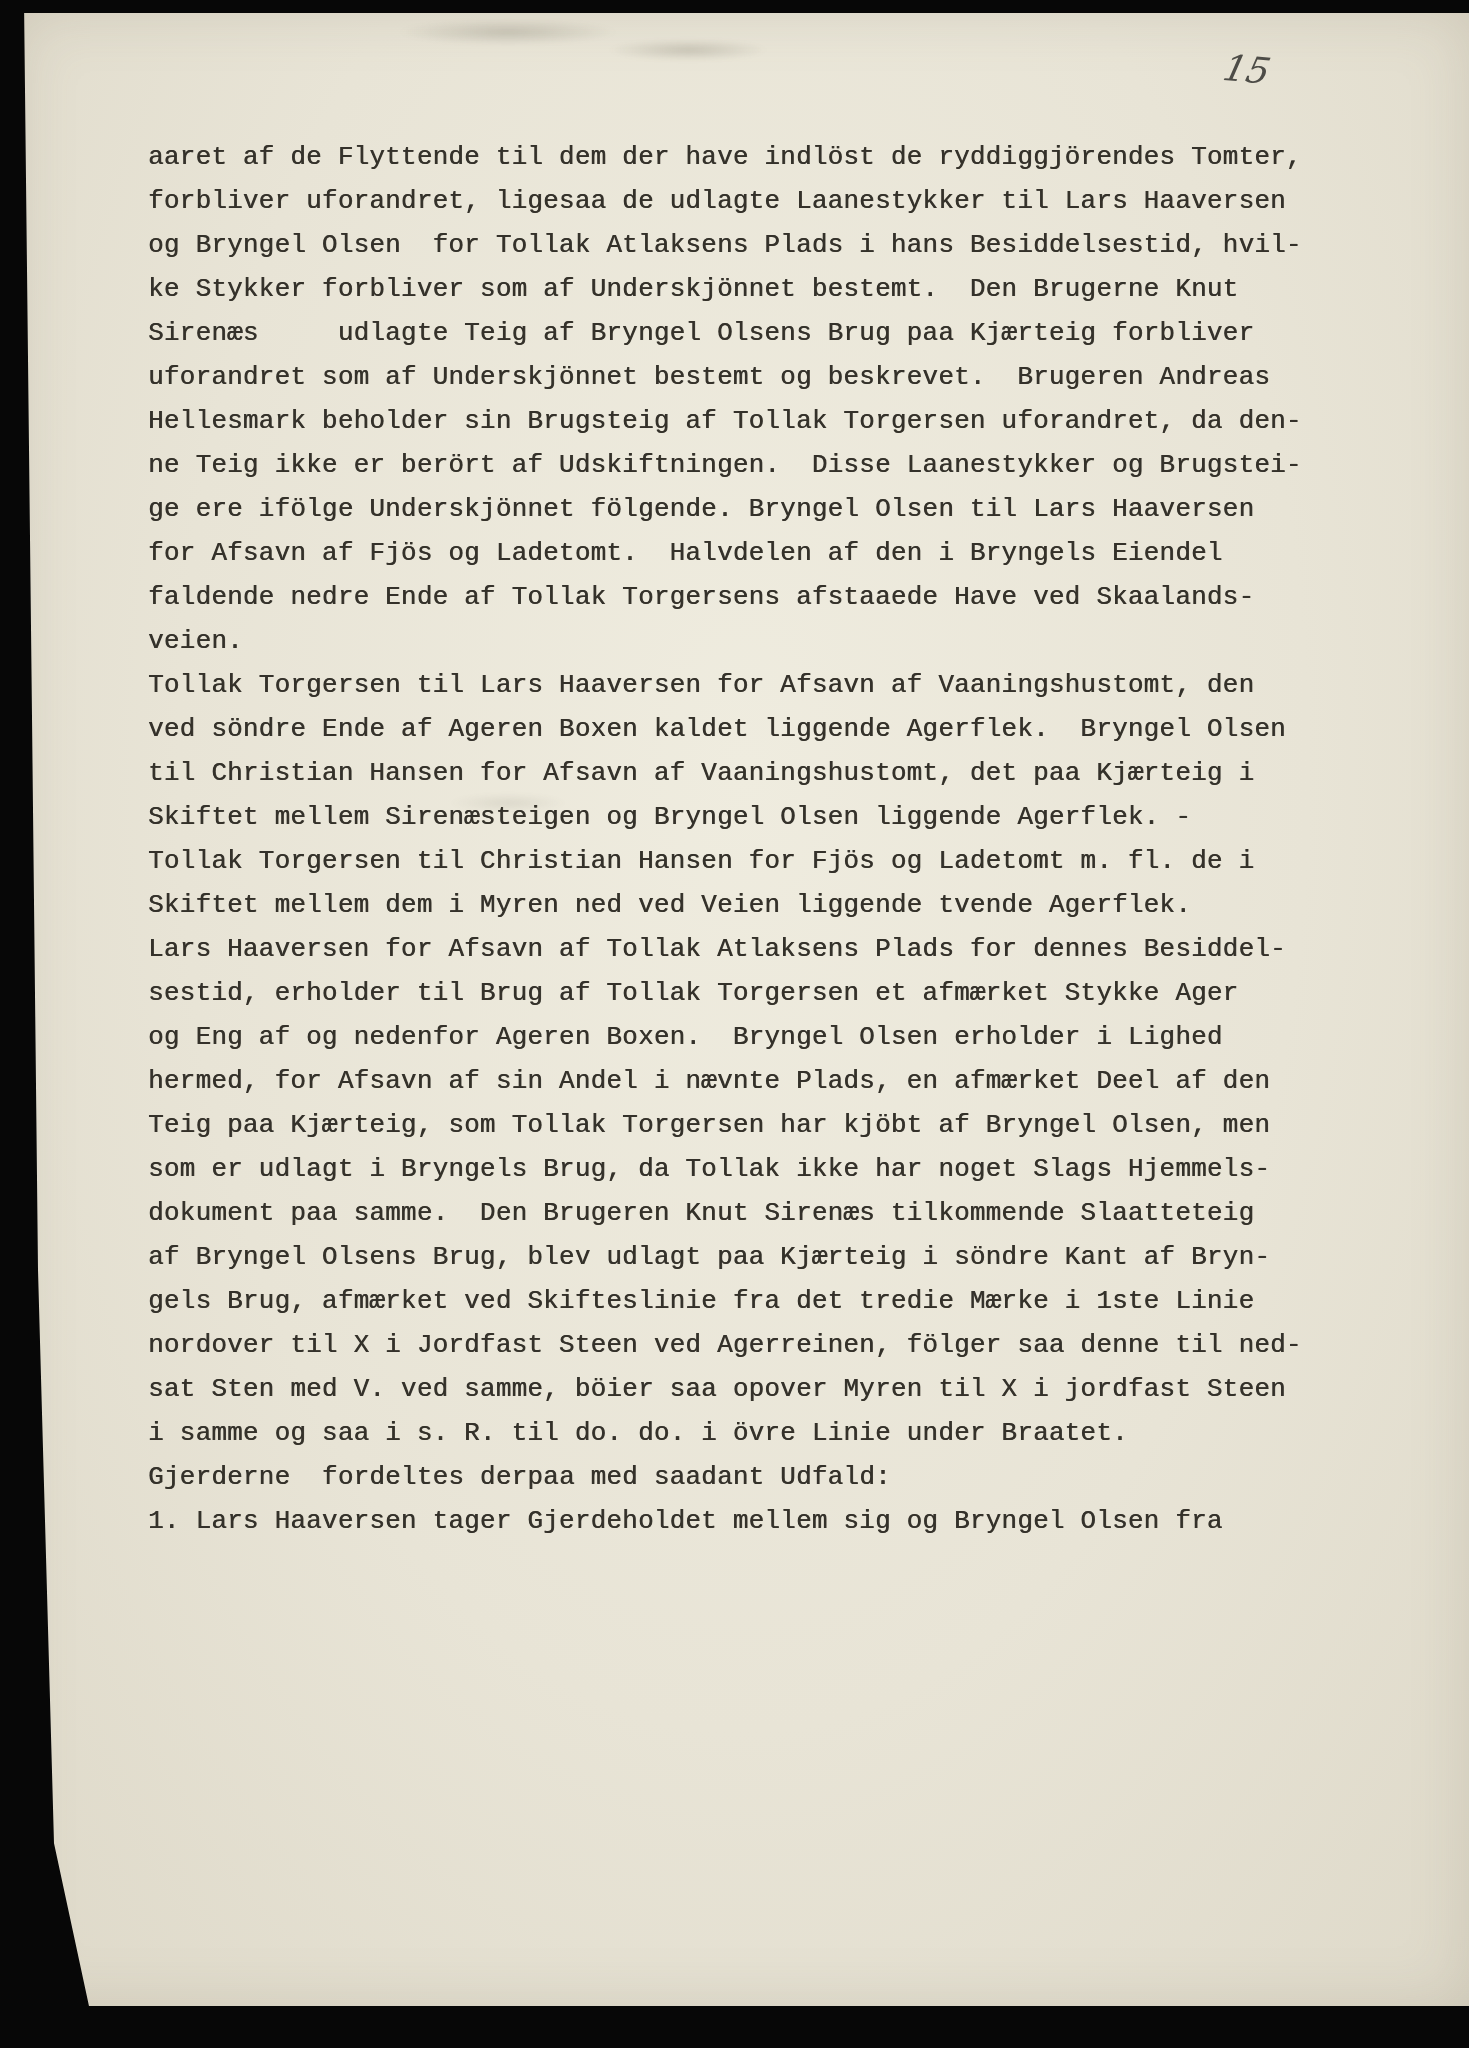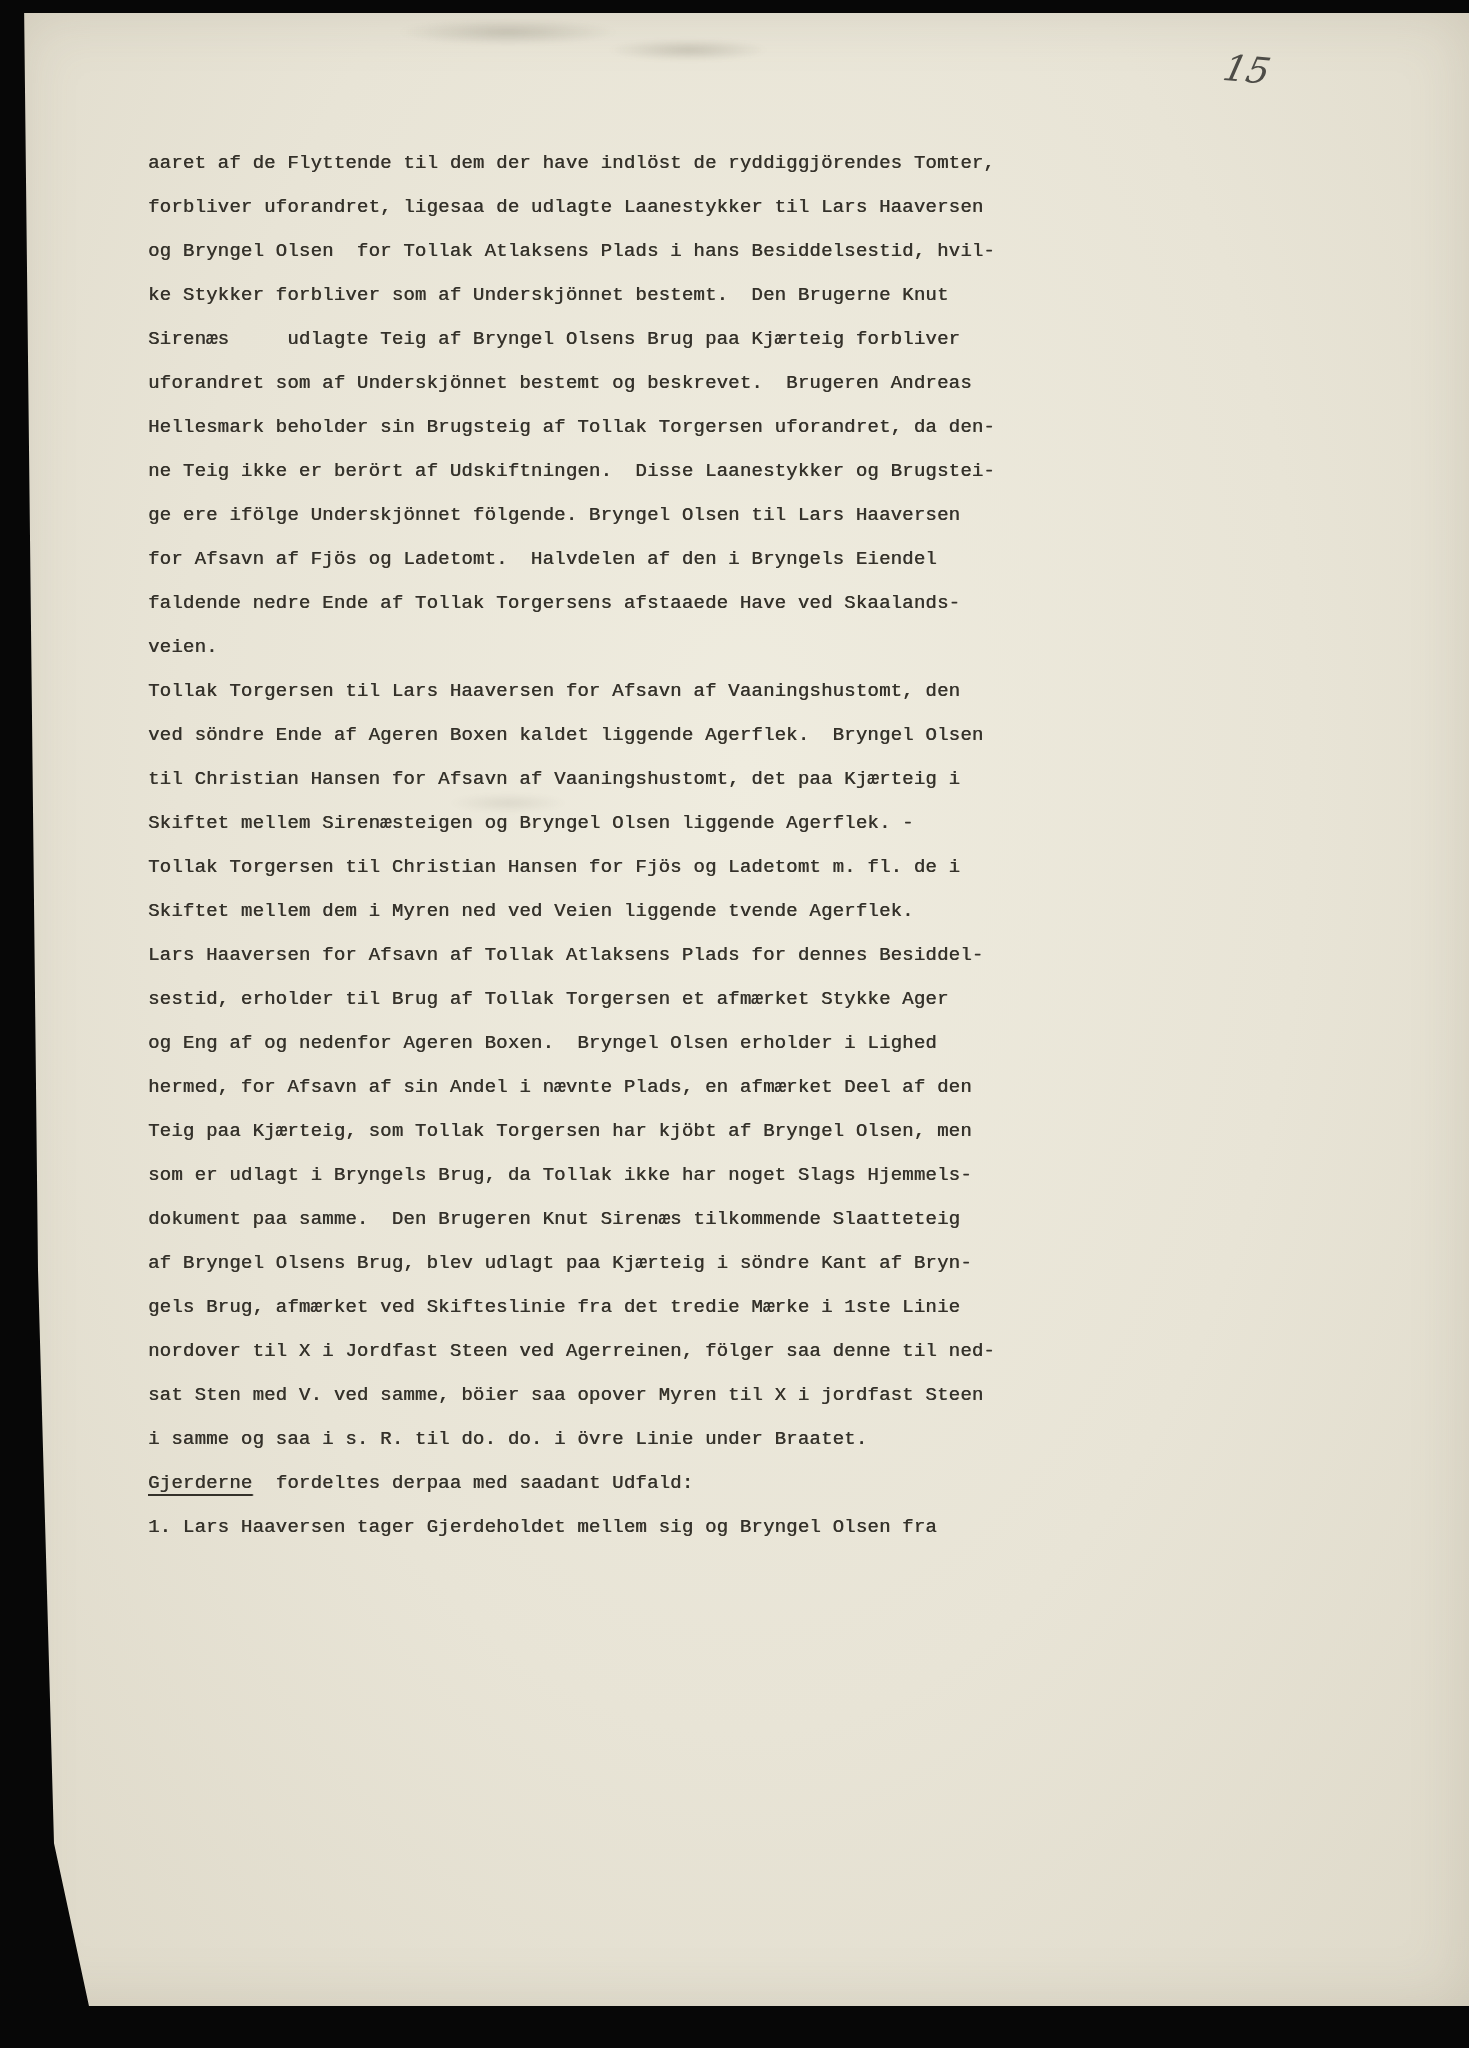--- a/index.html
+++ b/index.html
@@ -40,34 +40,33 @@
     position: absolute;
     left: 0; top: 0;
     width: 120px;
     height: 100%;
     background: #070707;
     clip-path: polygon(0 0, 24px 0, 32px 35%, 38px 62%, 54px 90%, 98px 100%, 0 100%);
   }
   .text-block {
     position: absolute;
     left: 130px;
-    top: 128px;
+    top: 122px;
     width: 1010px;
-    font-size: 19px;
+    font-size: 26px;
     line-height: 44px;
     color: #34312a;
     white-space: pre;
     letter-spacing: 0.2px;
     text-shadow: 0.5px 0 0 rgba(45,42,35,0.85);
   }
   .line {
     height: 44px;
   }
   .underline {
-    text-decoration: underline;
     text-decoration-thickness: 2px;
     text-underline-offset: 6px;
   }
   .page-number {
     position: absolute;
     left: 1206px;
     top: 36px;
     font-family: "DejaVu Serif", serif;
     font-style: italic;
     font-size: 36px;

